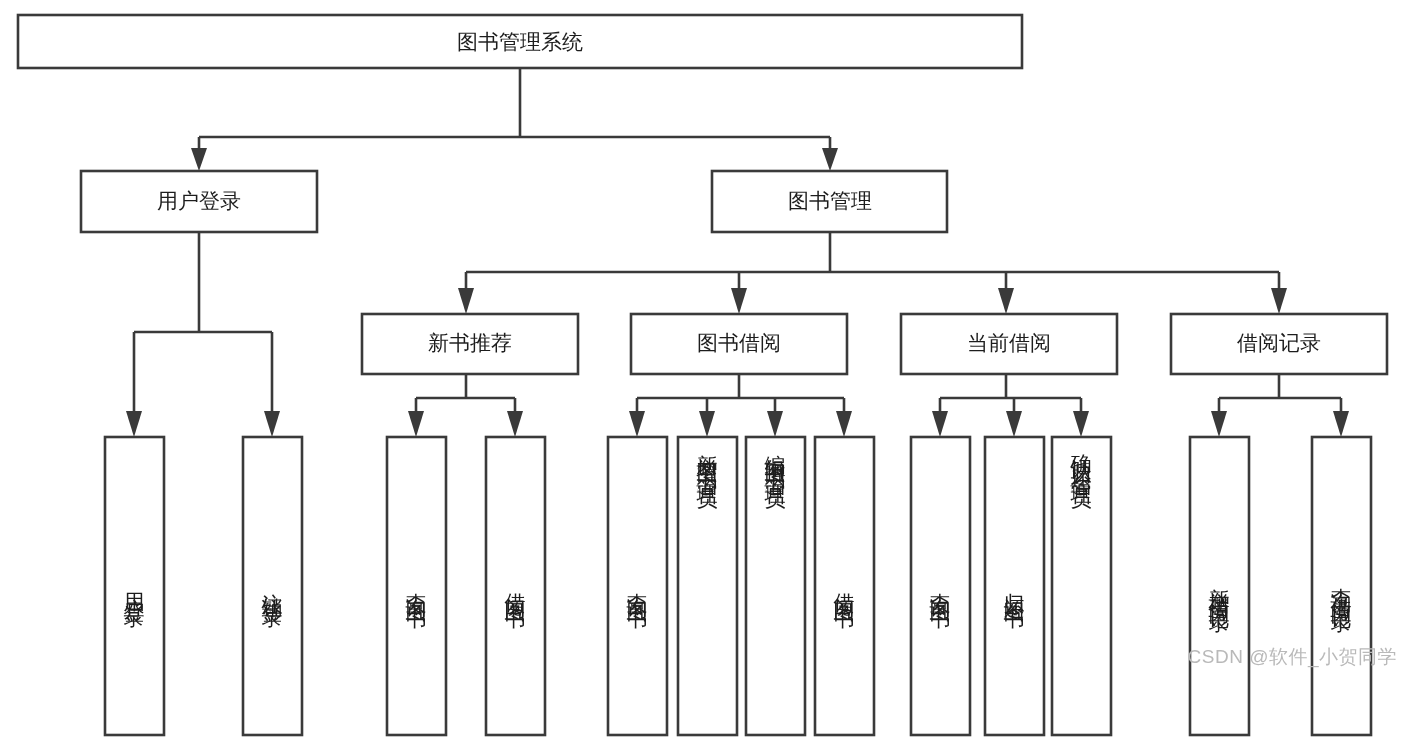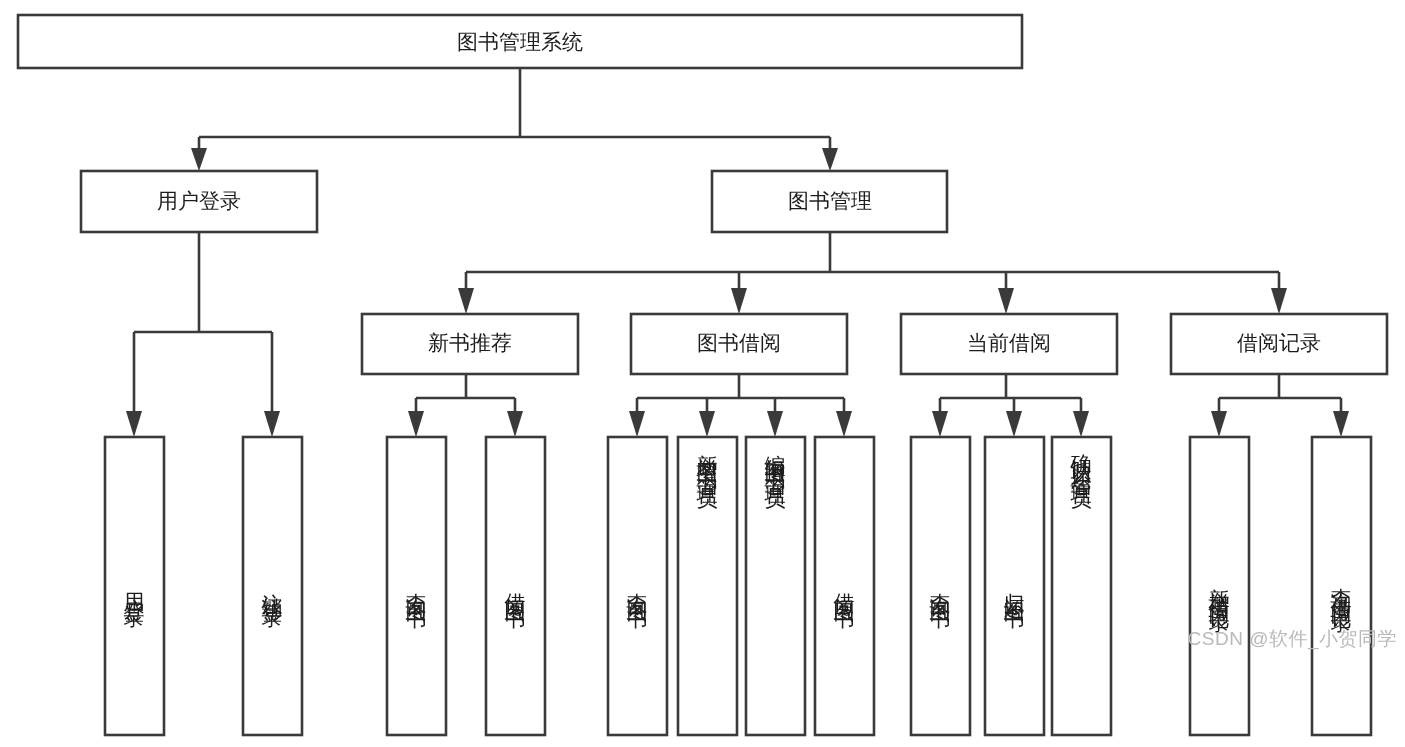--- a/index.html
+++ b/index.html
@@ -61,21 +61,21 @@
   .vleaf-wrap {
     position: absolute;
     display: flex;
     align-items: center;
     justify-content: center;
     pointer-events: none;
   }
   .watermark {
     position: absolute;
     right: 8px;
-    bottom: 24px;
+    bottom: 6px;
     font-family: "Liberation Sans", "DejaVu Sans", sans-serif;
     font-size: 19px;
     color: #b9b9b9;
     letter-spacing: 0.5px;
     white-space: nowrap;
   }
 </style>
 </head>
 <body>
 

